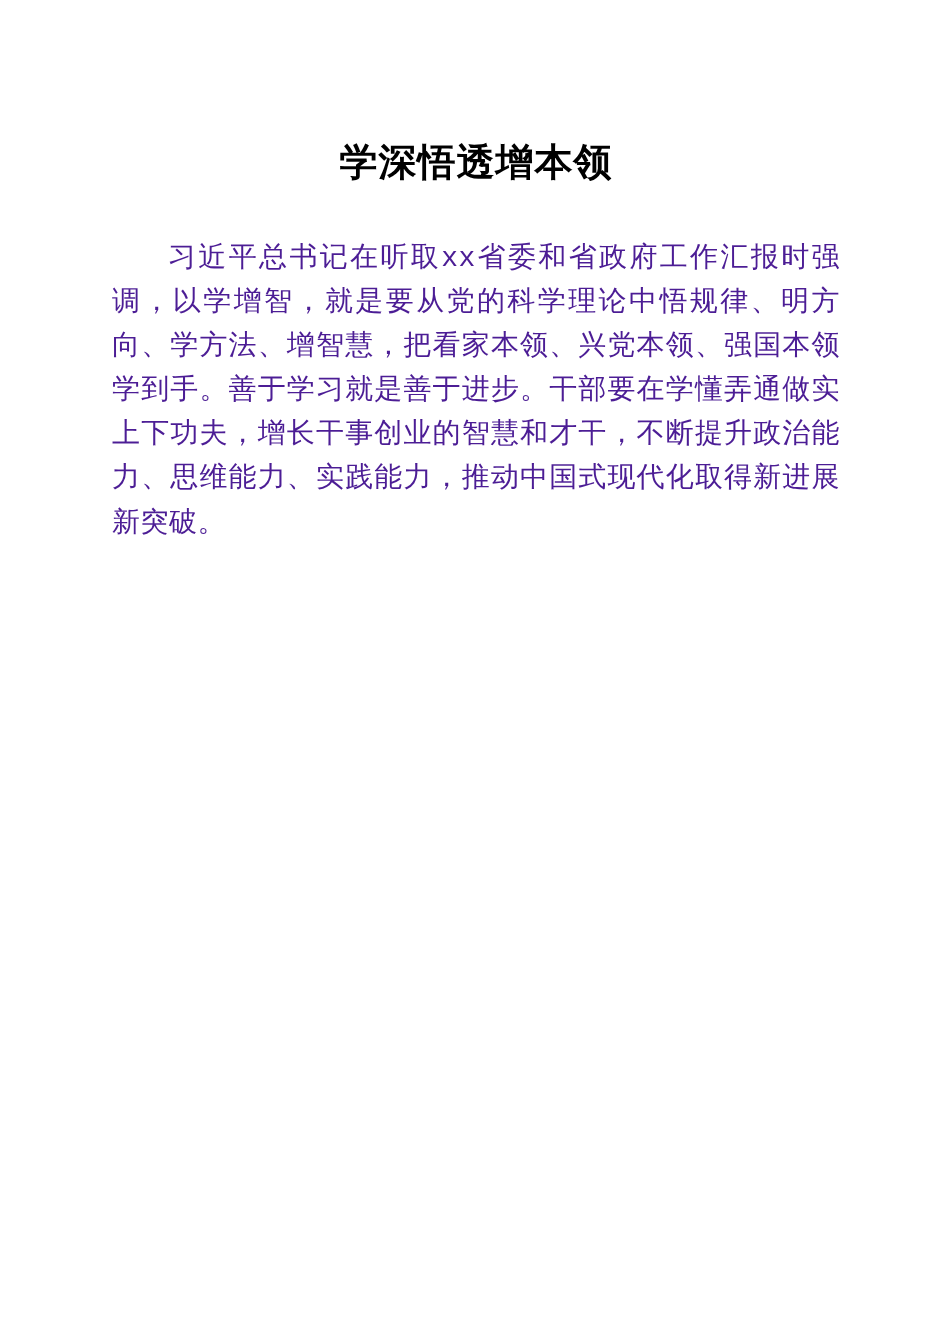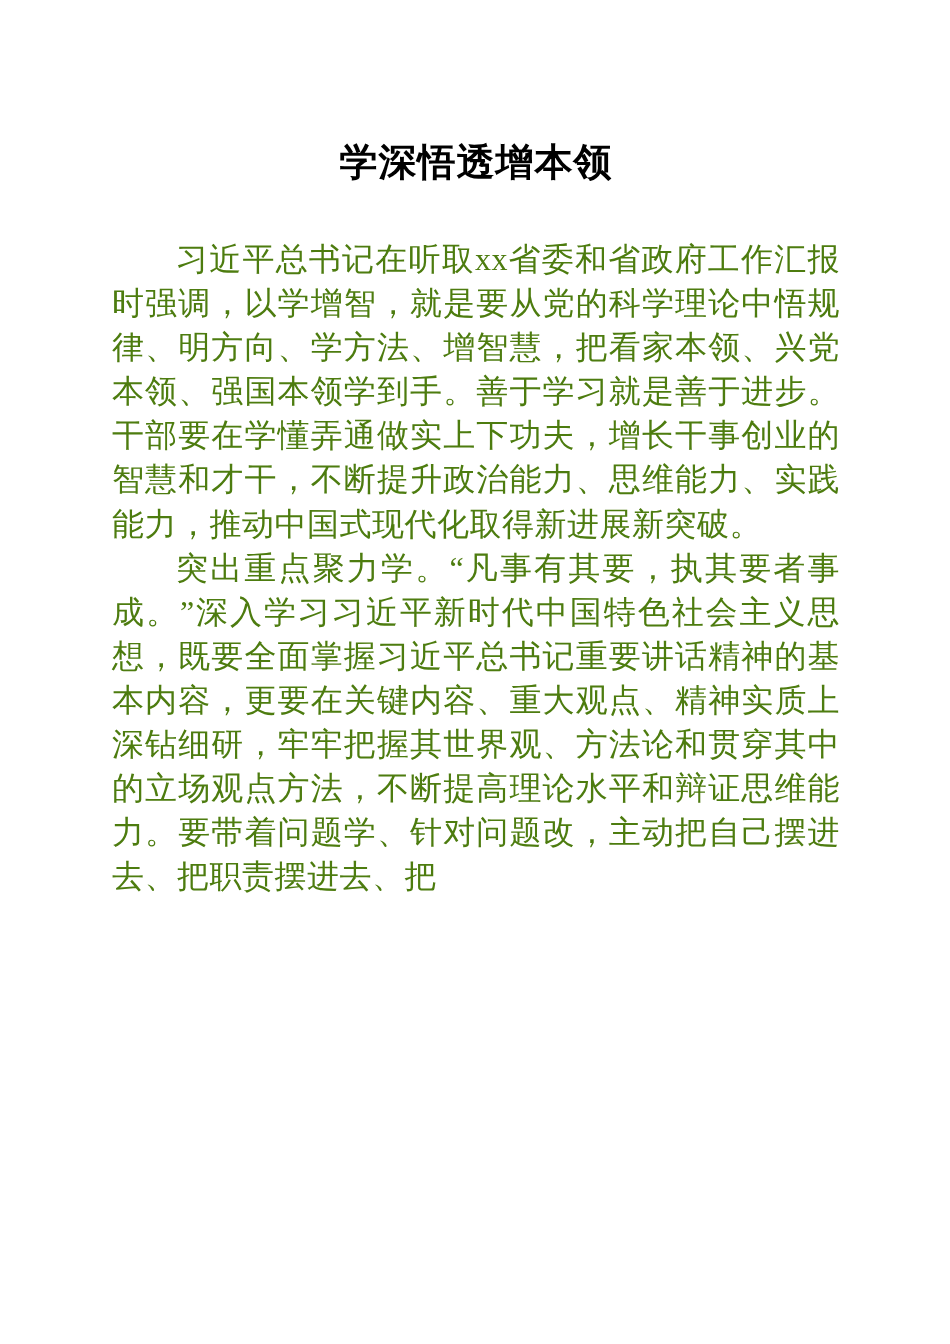--- a/index.html
+++ b/index.html
@@ -23,33 +23,33 @@
     margin: 0 0 45px 0;
     font-size: 38px;
     font-weight: 700;
     line-height: 60px;
     text-align: center;
     letter-spacing: 1px;
     color: #000000;
   }
   .doc-paragraph {
     margin: 0;
-    font-size: 32px;
+    font-size: 28px;
     line-height: 44.1px;
     text-align: justify;
     text-justify: inter-character;
     text-indent: 2em;
     word-break: break-all;
     letter-spacing: 0.5px;
-    color: #4d7c0f;
+    color: #4c1d95;
+    font-family: Liberation Mono, monospace;
   }
 </style>
 </head>
 <body>
 
 <div class="page">
   <h1 class="doc-title">学深悟透增本领</h1>
 
   <p class="doc-paragraph">习近平总书记在听取xx省委和省政府工作汇报时强调，以学增智，就是要从党的科学理论中悟规律、明方向、学方法、增智慧，把看家本领、兴党本领、强国本领学到手。善于学习就是善于进步。干部要在学懂弄通做实上下功夫，增长干事创业的智慧和才干，不断提升政治能力、思维能力、实践能力，推动中国式现代化取得新进展新突破。</p>
 
 
-  <p class="doc-paragraph">突出重点聚力学。“凡事有其要，执其要者事成。”深入学习习近平新时代中国特色社会主义思想，既要全面掌握习近平总书记重要讲话精神的基本内容，更要在关键内容、重大观点、精神实质上深钻细研，牢牢把握其世界观、方法论和贯穿其中的立场观点方法，不断提高理论水平和辩证思维能力。要带着问题学、针对问题改，主动把自己摆进去、把职责摆进去、把</p>
 </div>
 
 </body></html>

